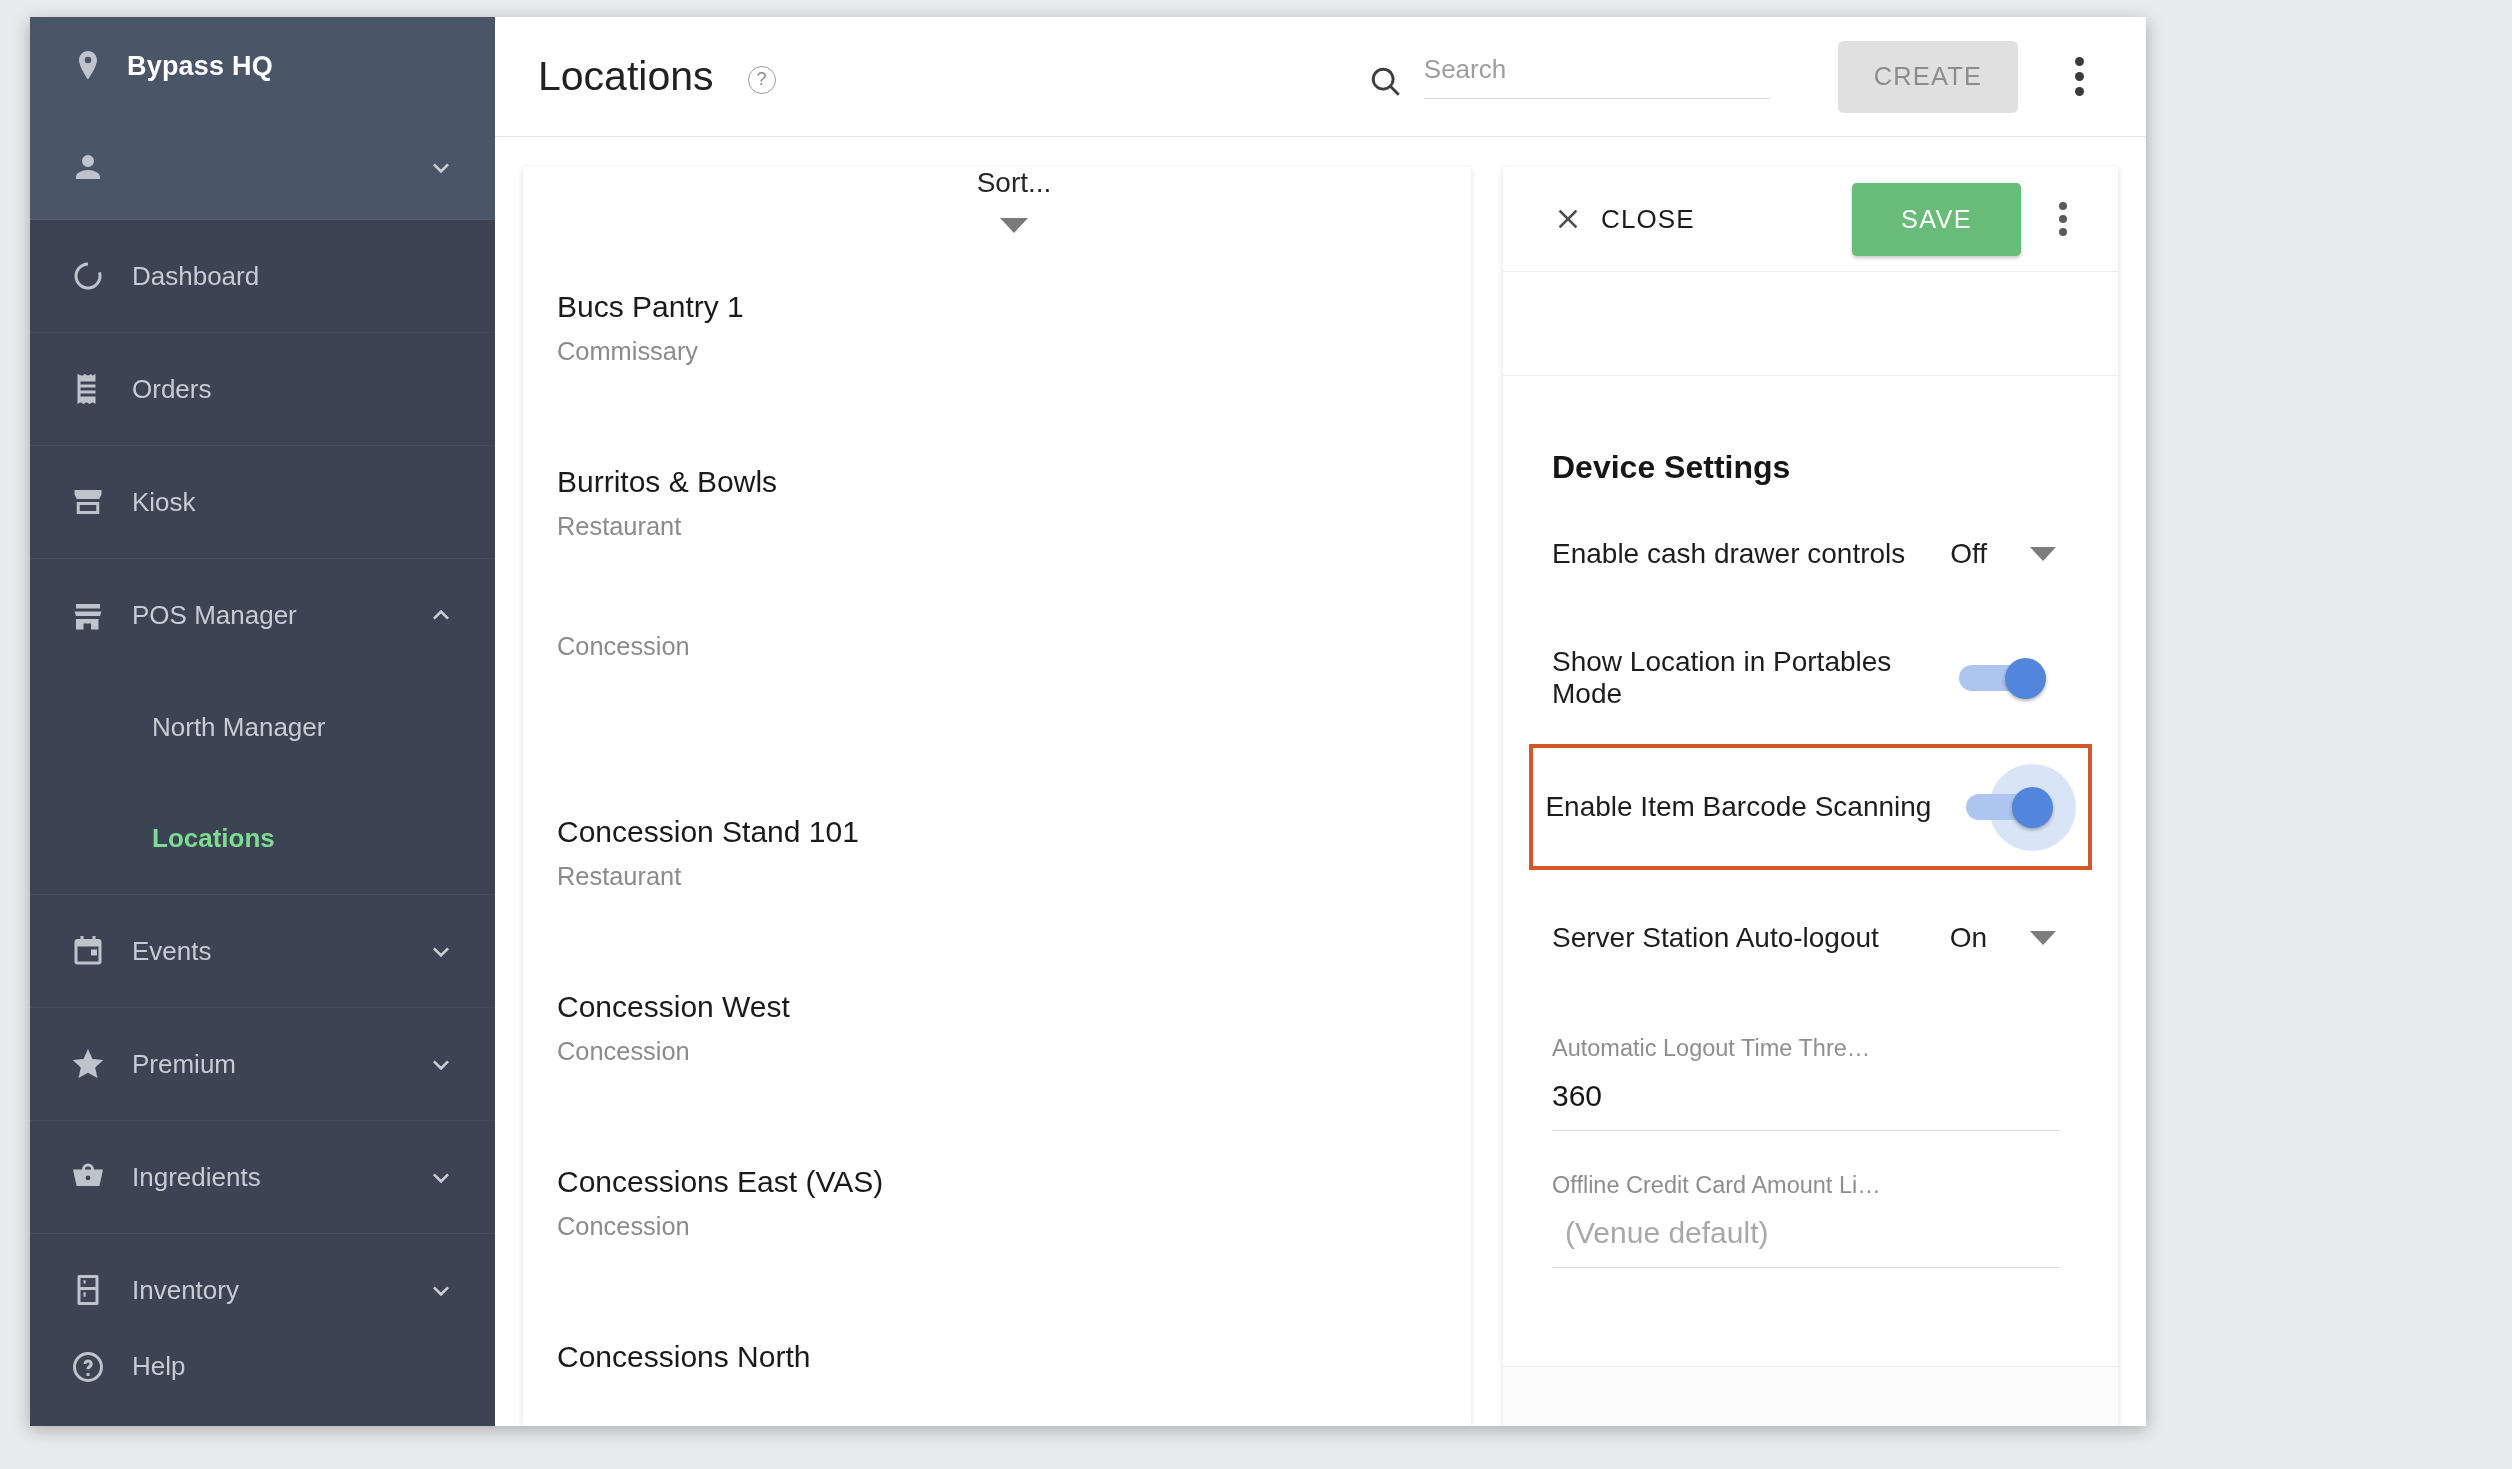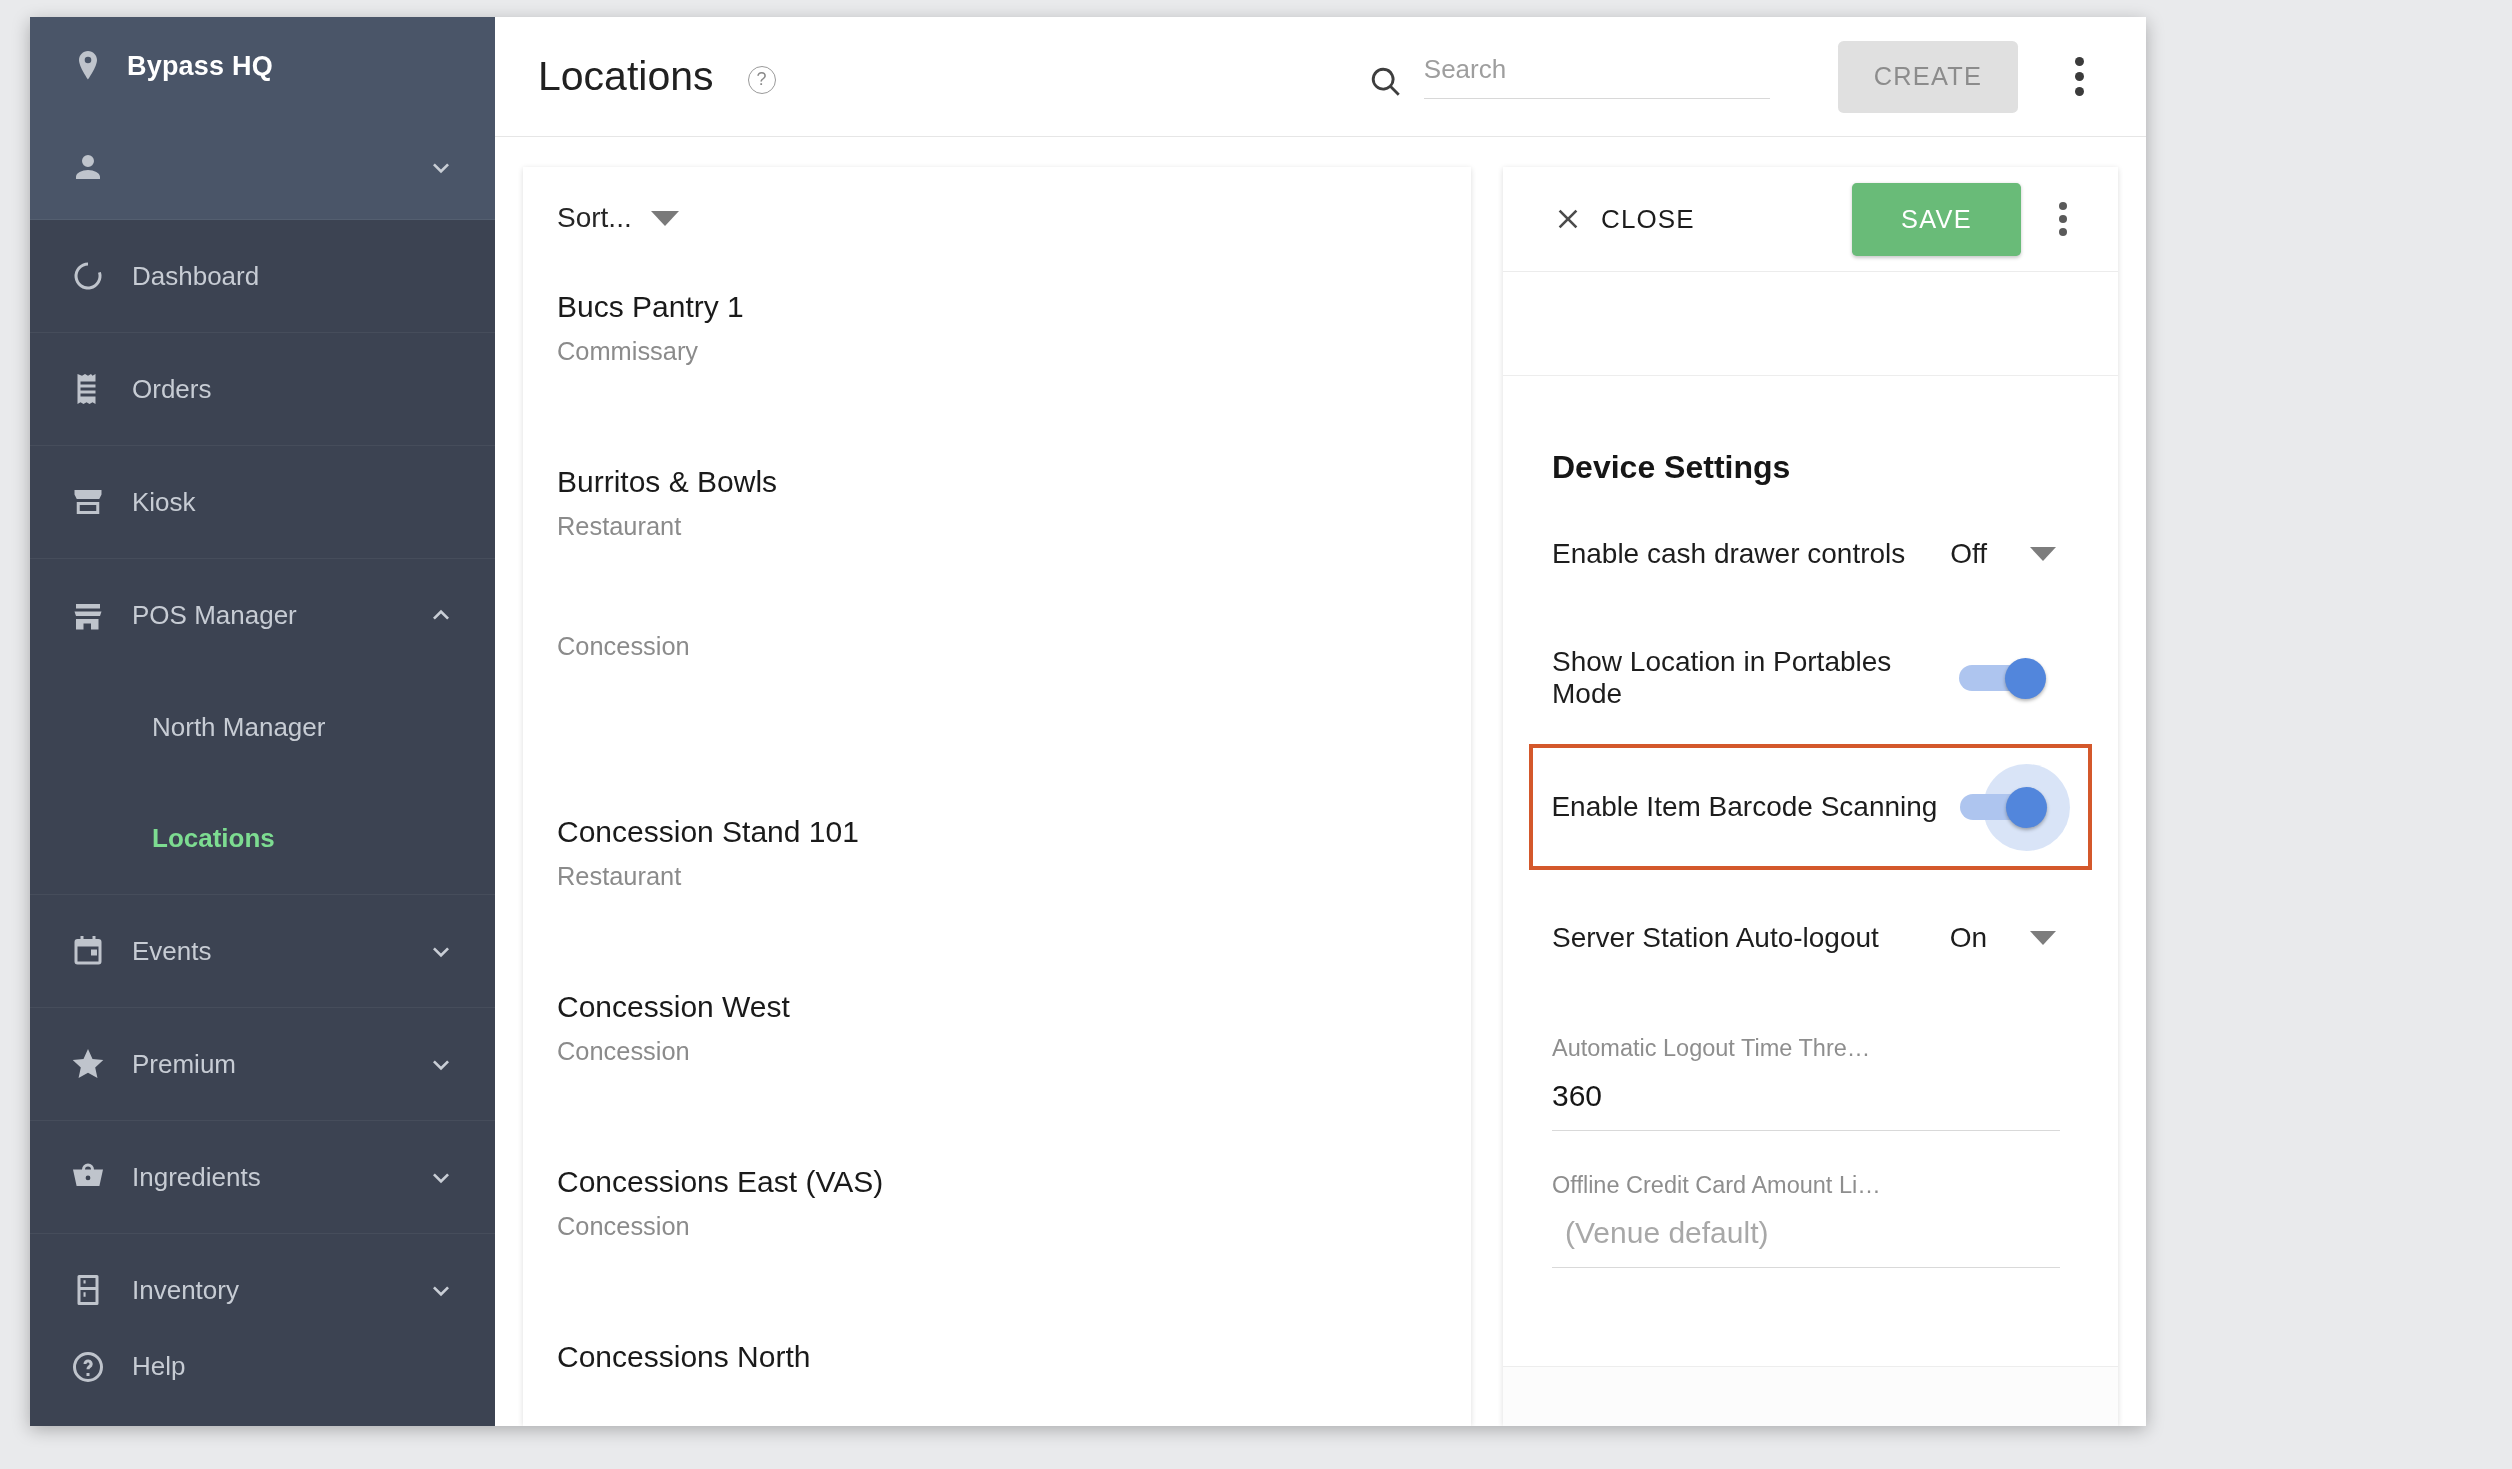--- a/index.html
+++ b/index.html
@@ -108,21 +108,21 @@
 
   
   .list-col {
     width: 948px; flex: 0 0 948px;
     margin: 30px 0 0 28px;
     background: #fff;
     box-shadow: 0 0.9px 5.6px rgba(0,0,0,.14);
     display: flex; flex-direction: column;
     overflow: hidden;
   }
-  .sort-row { height: 102px; display: flex; align-items: center; padding-left: 34px; gap: 19px; }
+  .sort-row { height: 102px; display: flex; align-items: center; padding-left: 34px; gap: 19px; flex-direction: column; }
   .sort-label { font-size: 28px; color: #262626; }
   .caret { width: 0; height: 0; border-left: 14px solid transparent; border-right: 14px solid transparent; border-top: 15px solid #7a7a7a; }
   .loc-list { flex: 1; overflow: hidden; padding-left: 34px; }
   .loc-item { height: 175px; }
   .loc-name { font-size: 30px; color: #1a1a1a; padding-top: 21px; }
   .loc-type { font-size: 25.4px; color: #8b8b8b; padding-top: 13px; }
 
   
   .detail-col {
     flex: 1; margin: 30px 28px 0 32px;
@@ -173,21 +173,21 @@
   }
   .toggle.focused .ripple {
     position: absolute; right: -22.6px; top: -22.6px;
     width: 87px; height: 87px; border-radius: 50%;
     background: rgba(82,134,220,.22);
   }
 
   .highlight-row {
     border: 4.7px solid #d4582b;
     margin: 9.4px -22.6px 9.4px -22.6px;
-    padding: 0 18px;
+    padding: 0 12px;
     height: 126px;
   }
 
   .field { margin-top: 41px; width: 508px; }
   .field-label { font-size: 23.5px; color: #8e8e8e; }
   .field-input {
     width: 100%; border: none; border-bottom: 0.9px solid #d9d9d9;
     font-family: "Liberation Sans", sans-serif;
     font-size: 30px; color: #161616; background: transparent;
     padding: 17px 0 17px 0; outline: none;

